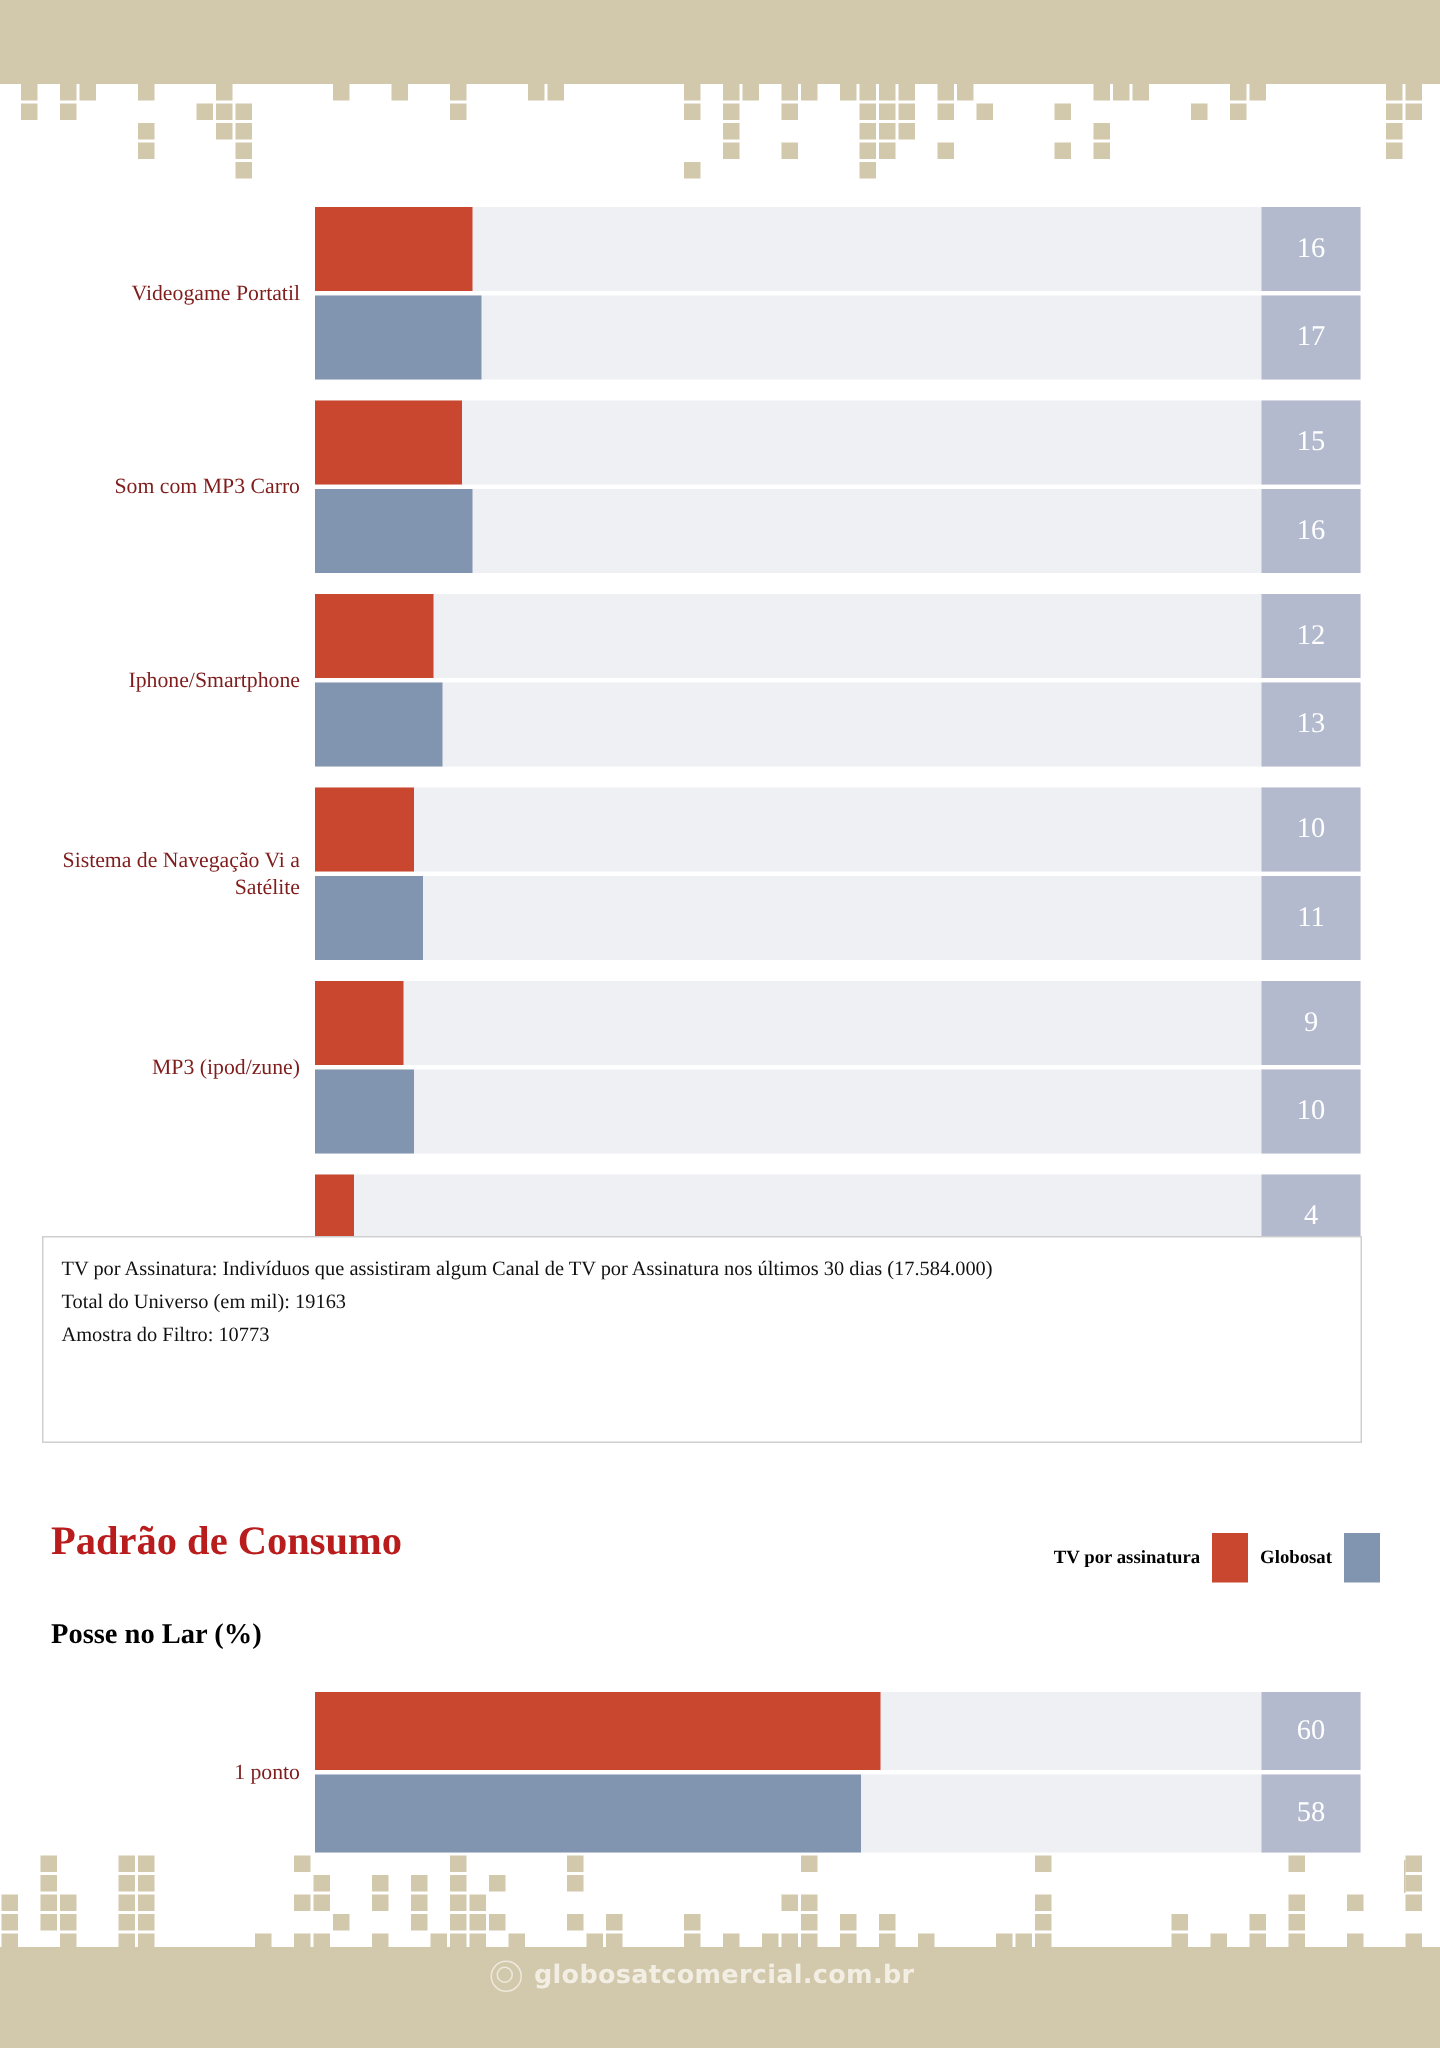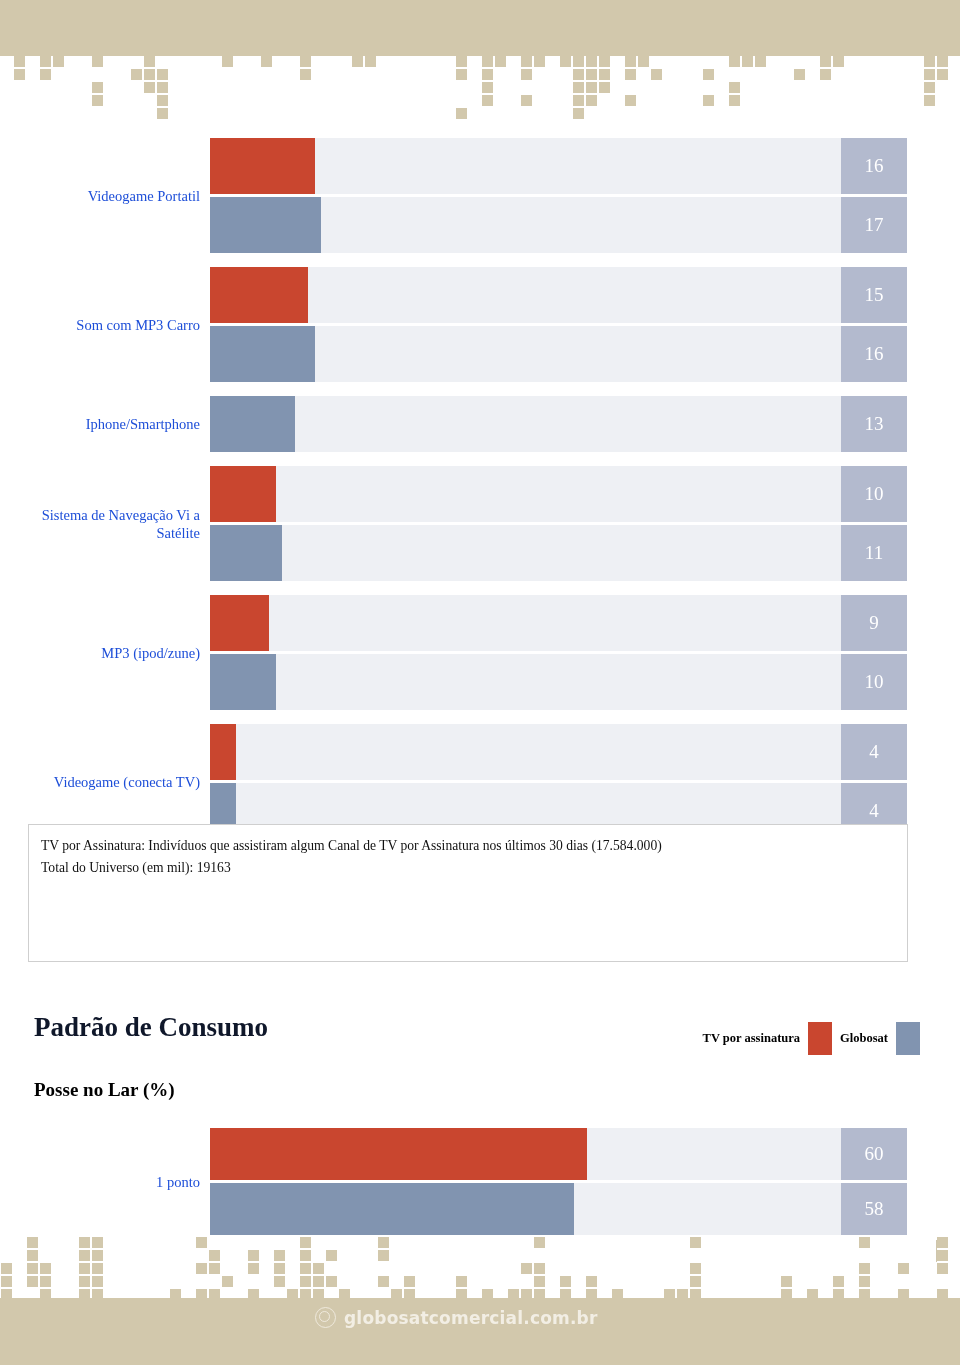--- a/index.html
+++ b/index.html
@@ -31,44 +31,44 @@
   .track{position:absolute;left:210px;top:0;width:697px;height:100%;background:#eef0f4;}
   .bar{position:absolute;left:210px;top:0;height:100%;}
   .bar.tv{background:#c9462f;}
   .bar.glo{background:#8194b0;}
 
   .valbox{position:absolute;right:53px;top:0;width:66px;height:100%;
           background:#b3bace;color:#ffffff;font-size:19px;
           display:flex;align-items:center;justify-content:center;}
 
   .cat-label{position:absolute;left:0;width:200px;text-align:right;
-             font-size:14.5px;color:#1d4ed8;line-height:1.25;
+             font-size:14.5px;color:#7f1d1d;line-height:1.25;
              top:50%;transform:translateY(-50%);}
 
   
   #chart-bottom .grow{height:52px;}
 
   
   .footnote{position:absolute;left:28px;top:824px;width:880px;height:138px;
             border:1px solid #cfcfcf;background:#ffffff;box-sizing:border-box;
             padding:10px 0 0 12px;}
   .footnote div{font-size:13.6px;color:#111;line-height:1.62;white-space:nowrap;}
 
   
-  .sec-title{position:absolute;left:34px;top:1012px;font-size:27px;font-weight:bold;color:#0f172a;}
+  .sec-title{position:absolute;left:34px;top:1012px;font-size:27px;font-weight:bold;color:#b91c1c;}
   .sub-title{position:absolute;left:34px;top:1079px;font-size:19px;font-weight:bold;color:#000;}
 
   .legend{position:absolute;right:32px;top:1022px;display:flex;align-items:center;}
   .legend .lbl{font-size:12.5px;font-weight:bold;color:#000;}
   .legend .sw{width:24px;height:33px;margin:0 8px;}
   .legend .sw.tv{background:#c9462f;}
   .legend .sw.glo{background:#8194b0;}
 
   
-  .brand{position:absolute;left:315px;top:1307px;display:flex;align-items:center;}
+  .brand{position:absolute;left:327px;top:1307px;display:flex;}
   .brand .mark{width:19px;height:19px;border-radius:50%;border:1.6px solid #f1ece0;
                margin-right:8px;position:relative;opacity:.92;}
   .brand .mark::after{content:"";position:absolute;left:3px;top:3px;width:9px;height:9px;
                border-radius:50%;border:1.4px solid #f1ece0;}
   .brand .txt{font-family:"DejaVu Sans", sans-serif;font-size:17px;font-weight:bold;
               color:#f2eee4;letter-spacing:.2px;}
   .tick{position:absolute;left:936px;top:1240px;width:1px;height:22px;background:#cfc6ac;}
 </style>
 </head>
 <body>
@@ -170,20 +170,25 @@
       <div class="grow">
         <div class="track"></div>
         <div class="bar glo" style="width: 104.8px;"></div>
         <div class="valbox">16</div>
       </div>
     </div>
     <div class="group">
       <div class="cat-label">Iphone/Smartphone</div>
       <div class="grow">
         <div class="track"></div>
+        <div class="bar tv" style="width: 78.6px;"></div>
+        <div class="valbox">12</div>
+      </div>
+      <div class="grow">
+        <div class="track"></div>
         <div class="bar glo" style="width: 85.15px;"></div>
         <div class="valbox">13</div>
       </div>
     </div>
     <div class="group">
       <div class="cat-label">Sistema de Navegação Vi a Satélite</div>
       <div class="grow">
         <div class="track"></div>
         <div class="bar tv" style="width: 65.5px;"></div>
         <div class="valbox">10</div>
@@ -218,20 +223,21 @@
         <div class="track"></div>
         <div class="bar glo" style="width: 26.2px;"></div>
         <div class="valbox">4</div>
       </div>
     </div>
   </div>
 
 <div class="footnote" id="footnote">
     <div>TV por Assinatura: Indivíduos que assistiram algum Canal de TV por Assinatura nos últimos 30 dias (17.584.000)</div>
     <div>Total do Universo (em mil): 19163</div>
+    <div>Amostra do Filtro: 10773</div>
   </div>
 
 <div class="sec-title">Padrão de Consumo</div>
 <div class="sub-title">Posse no Lar (%)</div>
 
 <div class="legend">
   <span class="lbl">TV por assinatura</span>
   <span class="sw tv"></span>
   <span class="lbl">Globosat</span>
   <span class="sw glo"></span>

